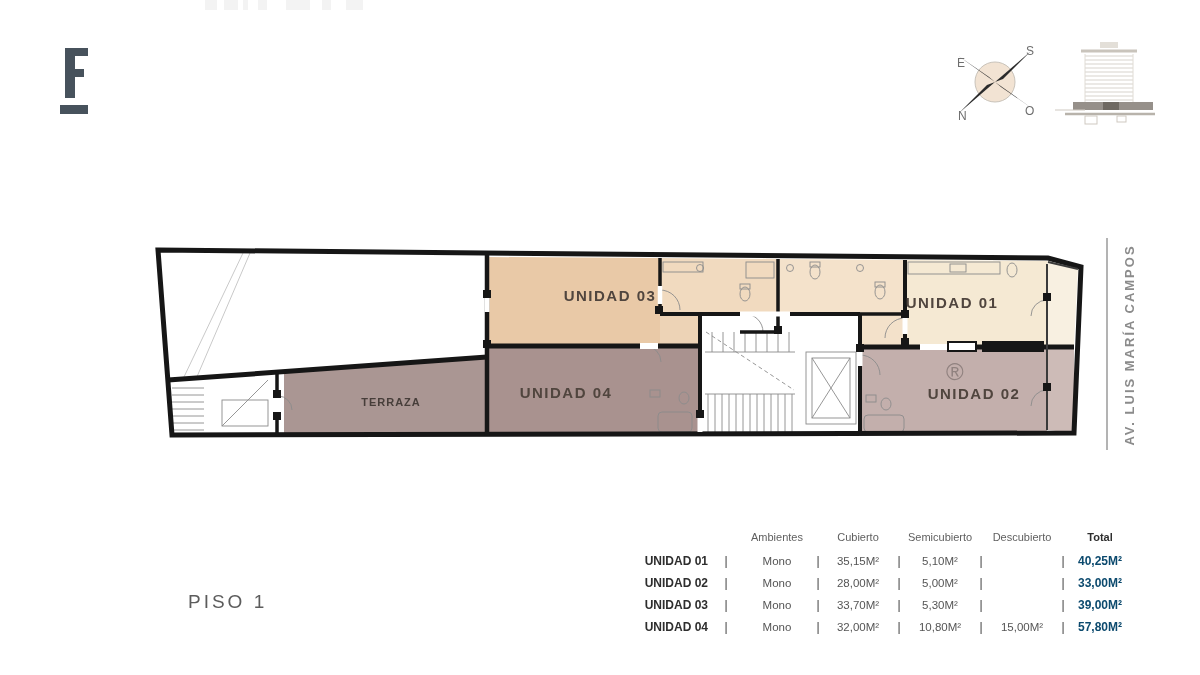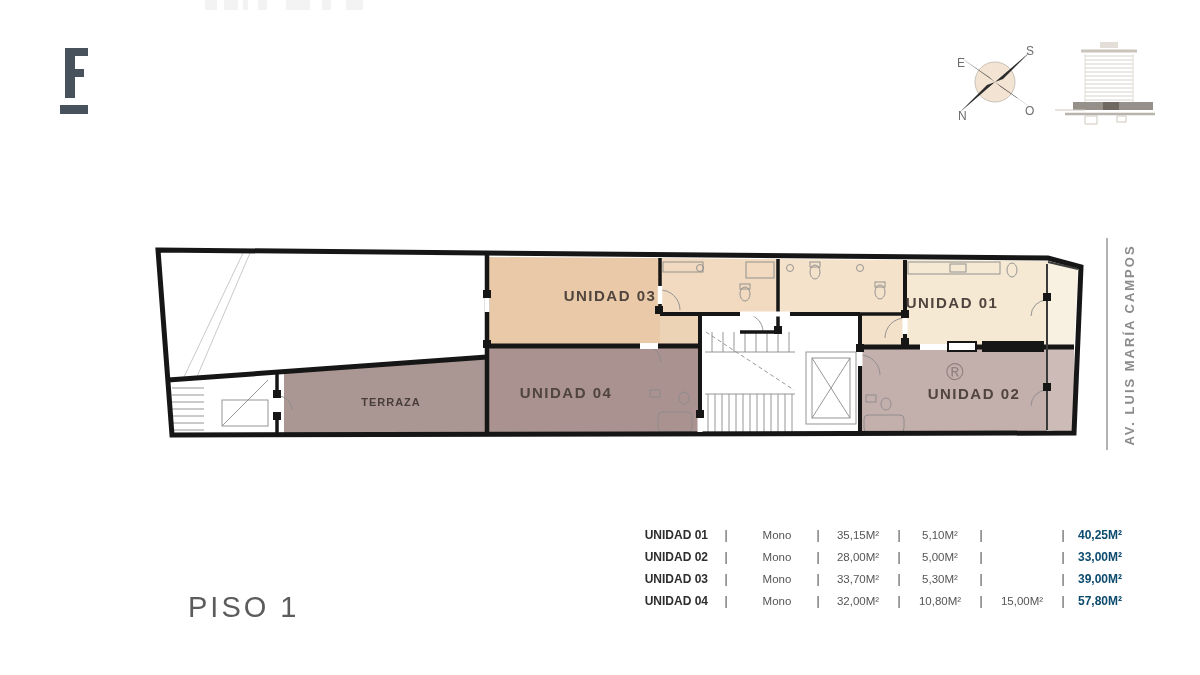--- a/index.html
+++ b/index.html
@@ -21,21 +21,21 @@
   
   .unit-label{fill:#50453e;font-size:15px;font-weight:600;letter-spacing:1.5px;
               font-family:"Liberation Sans",sans-serif;text-anchor:middle;}
   .terraza-label{fill:#473e3a;font-size:11px;font-weight:600;letter-spacing:1px;
               font-family:"Liberation Sans",sans-serif;text-anchor:middle;}
   
   .street{position:absolute;left:1023px;top:334px;width:220px;text-align:center;
           transform:rotate(-90deg);transform-origin:110px 11px;color:#8b8b8b;
           font-size:13px;letter-spacing:2px;font-weight:600;white-space:nowrap;}
   
-  .piso{position:absolute;left:188px;top:591px;font-size:29px;color:#5c5c5c;
+  .piso{position:absolute;left:188px;top:591px;font-size:19px;color:#5c5c5c;
         letter-spacing:3px;}
   
   .areas{position:absolute;left:640px;top:524px;width:500px;font-size:11.5px;color:#555;}
   .trow{display:grid;grid-template-columns:68px 36px 66px 16px 64px 18px 64px 18px 64px 18px 56px;
         align-items:center;height:22px;}
   .trow.head{height:26px;font-size:11px;color:#5f5f5f;}
   .c{ text-align:center;}
   .unit-cell{font-weight:700;color:#2e2e2e;font-size:12px;text-align:right;}
   .total-cell{font-weight:700;color:#0c4a6e;font-size:12px;text-align:center;}
   .pipe{text-align:center;color:#3c3c3c;font-size:12px;}
@@ -207,20 +207,33 @@
     <text class="terraza-label" x="391" y="406">TERRAZA</text>
   </svg>
 
   <div class="wm-reg">®</div>
 
   <div class="street">AV. LUIS MARÍA CAMPOS</div>
 
   <div class="piso">PISO 1</div>
 
   <div class="areas">
+    <div class="trow head">
+      <div></div>
+        <div></div>
+      <div class="c">Ambientes</div>
+        <div></div>
+      <div class="c">Cubierto</div>
+        <div></div>
+      <div class="c">Semicubierto</div>
+        <div></div>
+      <div class="c">Descubierto</div>
+        <div></div>
+      <div class="c th-total">Total</div>
+    </div>
 
     <div class="trow">
       <div class="unit-cell">UNIDAD 01</div>
       <div class="pipe">|</div>
       <div class="c">Mono</div>
       <div class="pipe">|</div>
       <div class="c">35,15M²</div>
       <div class="pipe">|</div>
       <div class="c">5,10M²</div>
       <div class="pipe">|</div>

